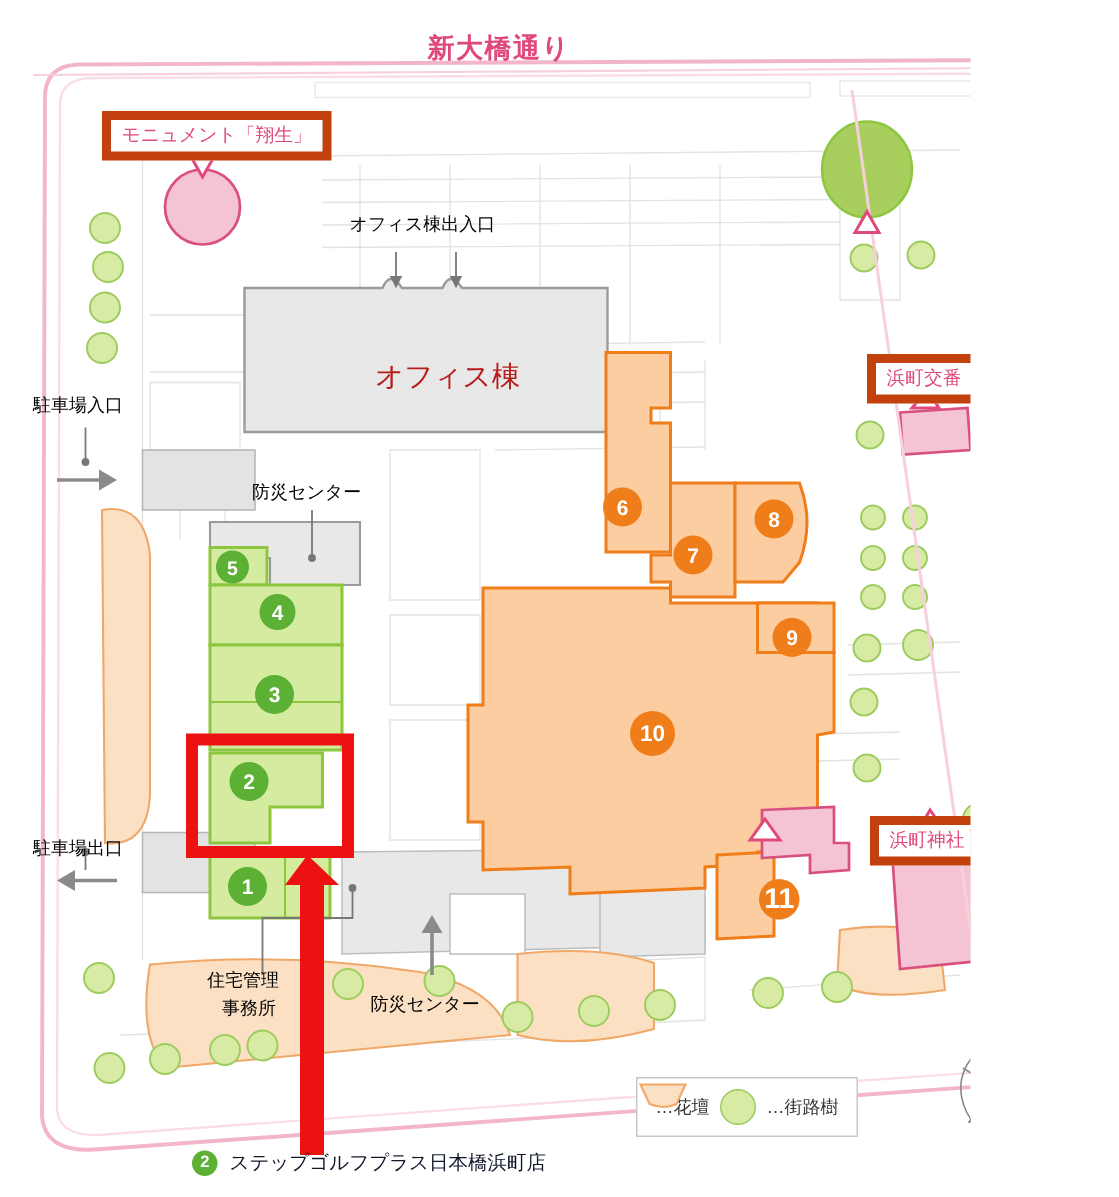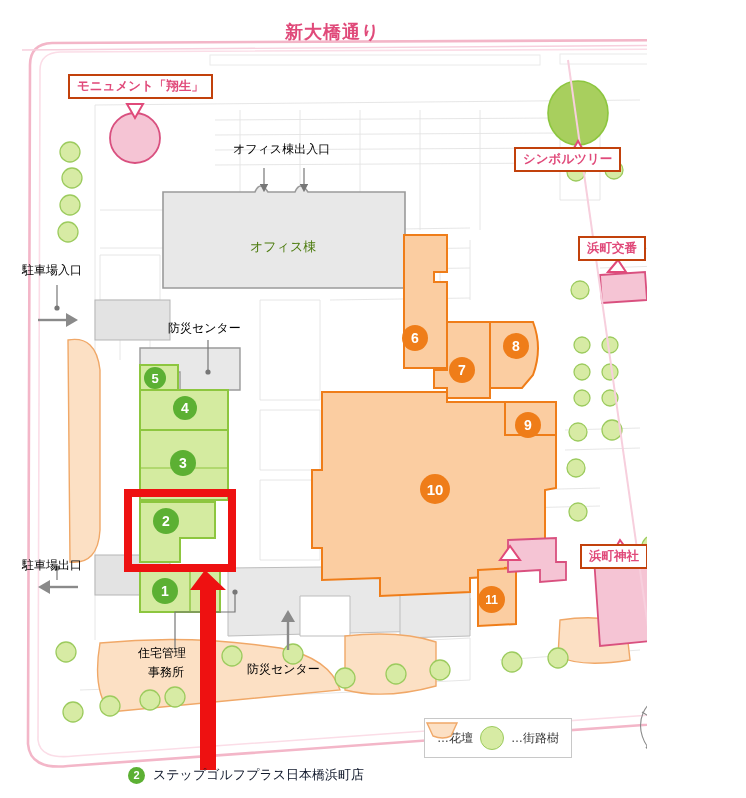--- a/index.html
+++ b/index.html
@@ -6,24 +6,24 @@
   body{font-family:"Liberation Sans","DejaVu Sans",sans-serif;}
   #stage{position:relative;width:647px;height:798px;background:#ffffff;overflow:hidden;}
   #stage svg{position:absolute;left:0;top:0;}
   .abs{position:absolute;}
 
   
   .street-name{color:#e04a7a;font-weight:bold;letter-spacing:1px;}
   .street-top{font-size:18px;}
   .street-right{font-size:17px;writing-mode:vertical-rl;text-orientation:upright;line-height:1.05;}
   .blk-label{color:#000000;font-size:12px;white-space:nowrap;}
-  .bldg-label{color:#4d7c0f;font-size:13px;}
+  .bldg-label{color:#b91c1c;font-size:19px;}
   .callout{
-    border:2px solid #c2410c;background:#fff;color:#e04a7a;
-    font-size:12.5px;font-weight:bold;padding:3px 7px;white-space:nowrap;
+    border:6px solid #c2410c;background:#fff;color:#e04a7a;
+    font-size:12.5px;font-weight:normal;padding:3px 7px;white-space:nowrap;
     line-height:1.2;
   }
   .legend-box{
     border:1px solid #c8c8c8;background:#fff;
     display:flex;align-items:center;gap:7px;padding:7px 12px;
     font-size:12px;color:#333;
   }
   .cap-text{color:#0f172a;font-size:13px;white-space:nowrap;}
   .badge{
     border-radius:50%;display:flex;align-items:center;justify-content:center;
@@ -232,21 +232,20 @@
       <path d="M646,748 L678,700 L672,746 Z" fill="#bdbdbd" stroke="#8a8a8a" stroke-width="0.9"></path>
       <path d="M646,748 L678,700 L660,744 Z" fill="#888" stroke="#8a8a8a" stroke-width="0.9"></path>
       <line x1="679" y1="702" x2="682" y2="694" stroke-width="1"></line>
     </g>
   </svg>
 
   <div class="abs street-name street-top" style="left:285px;top:20px;">新大橋通り</div>
   <div class="abs street-name street-right" style="left:697px;top:312px;">清洲橋通り</div>
 
   <div class="abs callout" style="left:68px;top:74px;">モニュメント「翔生」</div>
-  <div class="abs callout" style="left:514px;top:147px;">シンボルツリー</div>
   <div class="abs callout" style="left:578px;top:236px;text-align:center;">浜町交番</div>
   <div class="abs callout" style="left:580px;top:544px;">浜町神社</div>
 
   <div class="abs blk-label" style="left:233px;top:141px;">オフィス棟出入口</div>
   <div class="abs bldg-label" style="left:250px;top:238px;">オフィス棟</div>
   <div class="abs blk-label" style="left:168px;top:320px;">防災センター</div>
   <div class="abs blk-label" style="left:22px;top:262px;">駐車場入口</div>
   <div class="abs blk-label" style="left:22px;top:557px;">駐車場出口</div>
   <div class="abs blk-label" style="left:138px;top:645px;">住宅管理</div>
   <div class="abs blk-label" style="left:148px;top:664px;">事務所</div>
@@ -256,21 +255,21 @@
   <div class="abs badge badge-g" style="left:173px;top:396px;width:24px;height:24px;font-size:14px;">4</div>
   <div class="abs badge badge-g" style="left:170px;top:450px;width:26px;height:26px;font-size:14px;">3</div>
   <div class="abs badge badge-g" style="left:153px;top:508px;width:26px;height:26px;font-size:14px;">2</div>
   <div class="abs badge badge-g" style="left:152px;top:578px;width:26px;height:26px;font-size:14px;">1</div>
 
   <div class="abs badge badge-o" style="left:402px;top:325px;width:26px;height:26px;font-size:14px;">6</div>
   <div class="abs badge badge-o" style="left:449px;top:357px;width:26px;height:26px;font-size:14px;">7</div>
   <div class="abs badge badge-o" style="left:503px;top:333px;width:26px;height:26px;font-size:14px;">8</div>
   <div class="abs badge badge-o" style="left:515px;top:412px;width:26px;height:26px;font-size:14px;">9</div>
   <div class="abs badge badge-o" style="left:420px;top:474px;width:30px;height:30px;font-size:15px;">10</div>
-  <div class="abs badge badge-o" style="left:478px;top:586px;width:27px;height:27px;font-size:12px;">11</div>
+  <div class="abs badge badge-o" style="left:506px;top:586px;width:27px;height:27px;font-size:19px;">11</div>
 
   <div class="abs legend-box" style="left:424px;top:718px;">
     <svg width="34" height="22">
       <path d="M2,4 L32,4 L26,17 Q18,21 8,17 Z" fill="#fce0c4" stroke="#f0a868" stroke-width="1.4"></path>
     </svg>
     <span>…花壇</span>
     <span class="tree-legend"></span>
     <span>…街路樹</span>
   </div>
 

